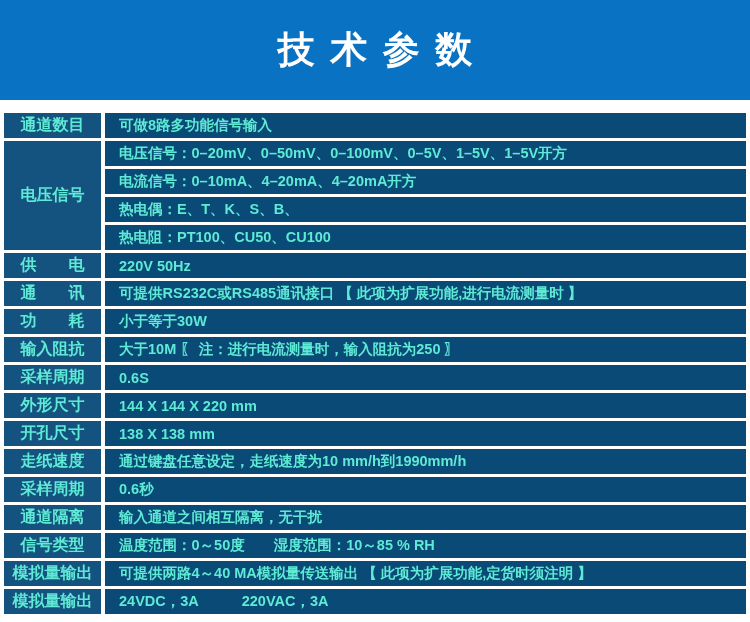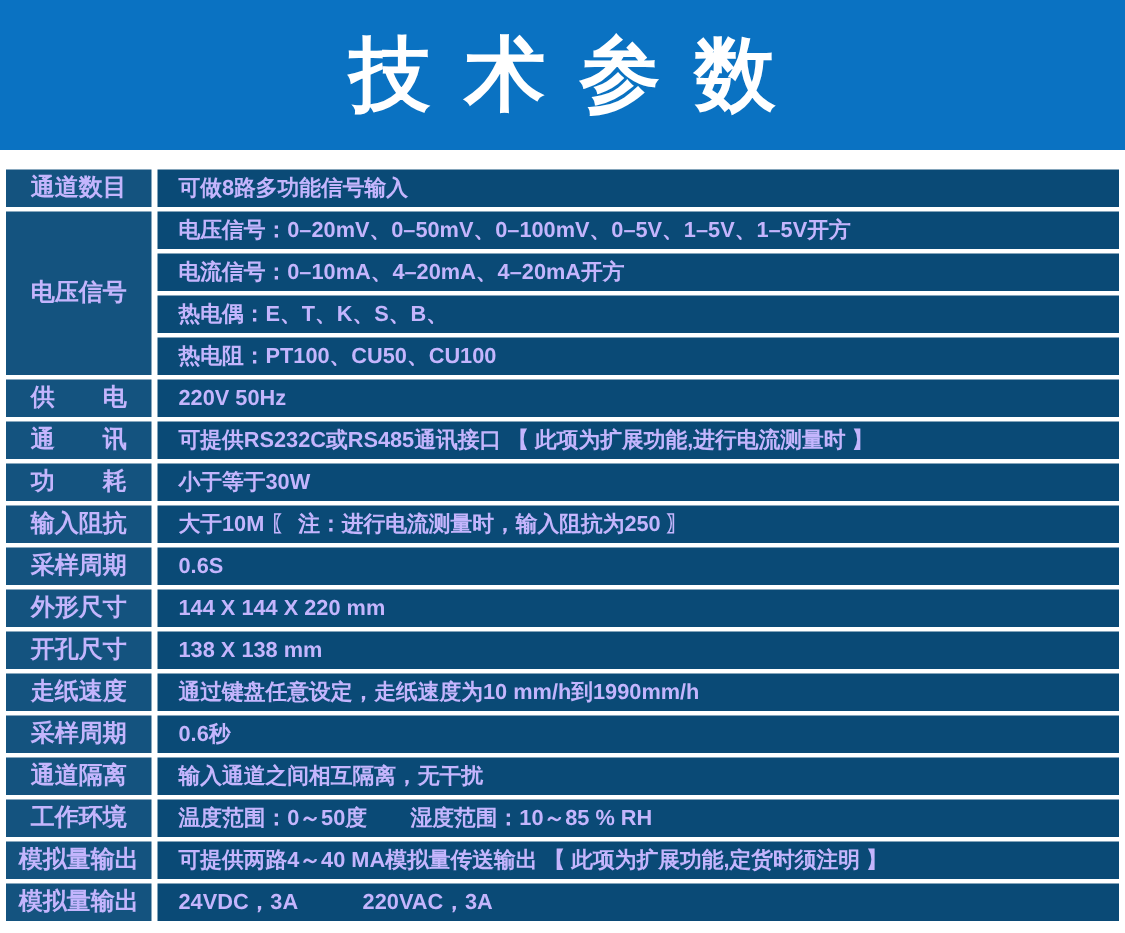--- a/index.html
+++ b/index.html
@@ -15,37 +15,37 @@
     width: 750px;
     height: 100px;
     background: #0a72c2;
     display: flex;
     align-items: center;
     justify-content: center;
   }
   .banner-title {
     margin: 0;
     color: #ffffff;
-    font-size: 54px;
+    font-size: 37px;
     font-weight: bold;
     letter-spacing: 0.42em;
     text-indent: 0.42em; 
     white-space: nowrap;
   }
   .spec-table {
     width: 750px;
     margin-top: 10px;
     table-layout: fixed;
     border-collapse: separate;
     border-spacing: 4px 3px;
   }
   .col-label { width: 97px; }
   .spec-table td {
     height: 25px;
-    color: #c4b5fd;
+    color: #5eead4;
     vertical-align: middle;
     overflow: hidden;
     white-space: nowrap;
   }
   td.cell-label {
     background: #14537f;
     text-align: center;
     font-size: 16px;
     font-weight: bold;
     padding: 0 2px;
@@ -121,21 +121,21 @@
     </tr>
     <tr>
       <td class="cell-label">采样周期</td>
       <td class="cell-value">0.6秒</td>
     </tr>
     <tr>
       <td class="cell-label">通道隔离</td>
       <td class="cell-value">输入通道之间相互隔离，无干扰</td>
     </tr>
     <tr>
-      <td class="cell-label">工作环境</td>
+      <td class="cell-label">信号类型</td>
       <td class="cell-value">温度范围：0～50度　　湿度范围：10～85 % RH</td>
     </tr>
     <tr>
       <td class="cell-label">模拟量输出</td>
       <td class="cell-value">可提供两路4～40 MA模拟量传送输出 【 此项为扩展功能,定货时须注明 】</td>
     </tr>
     <tr>
       <td class="cell-label">模拟量输出</td>
       <td class="cell-value">24VDC，3A　　　220VAC，3A</td>
     </tr>

